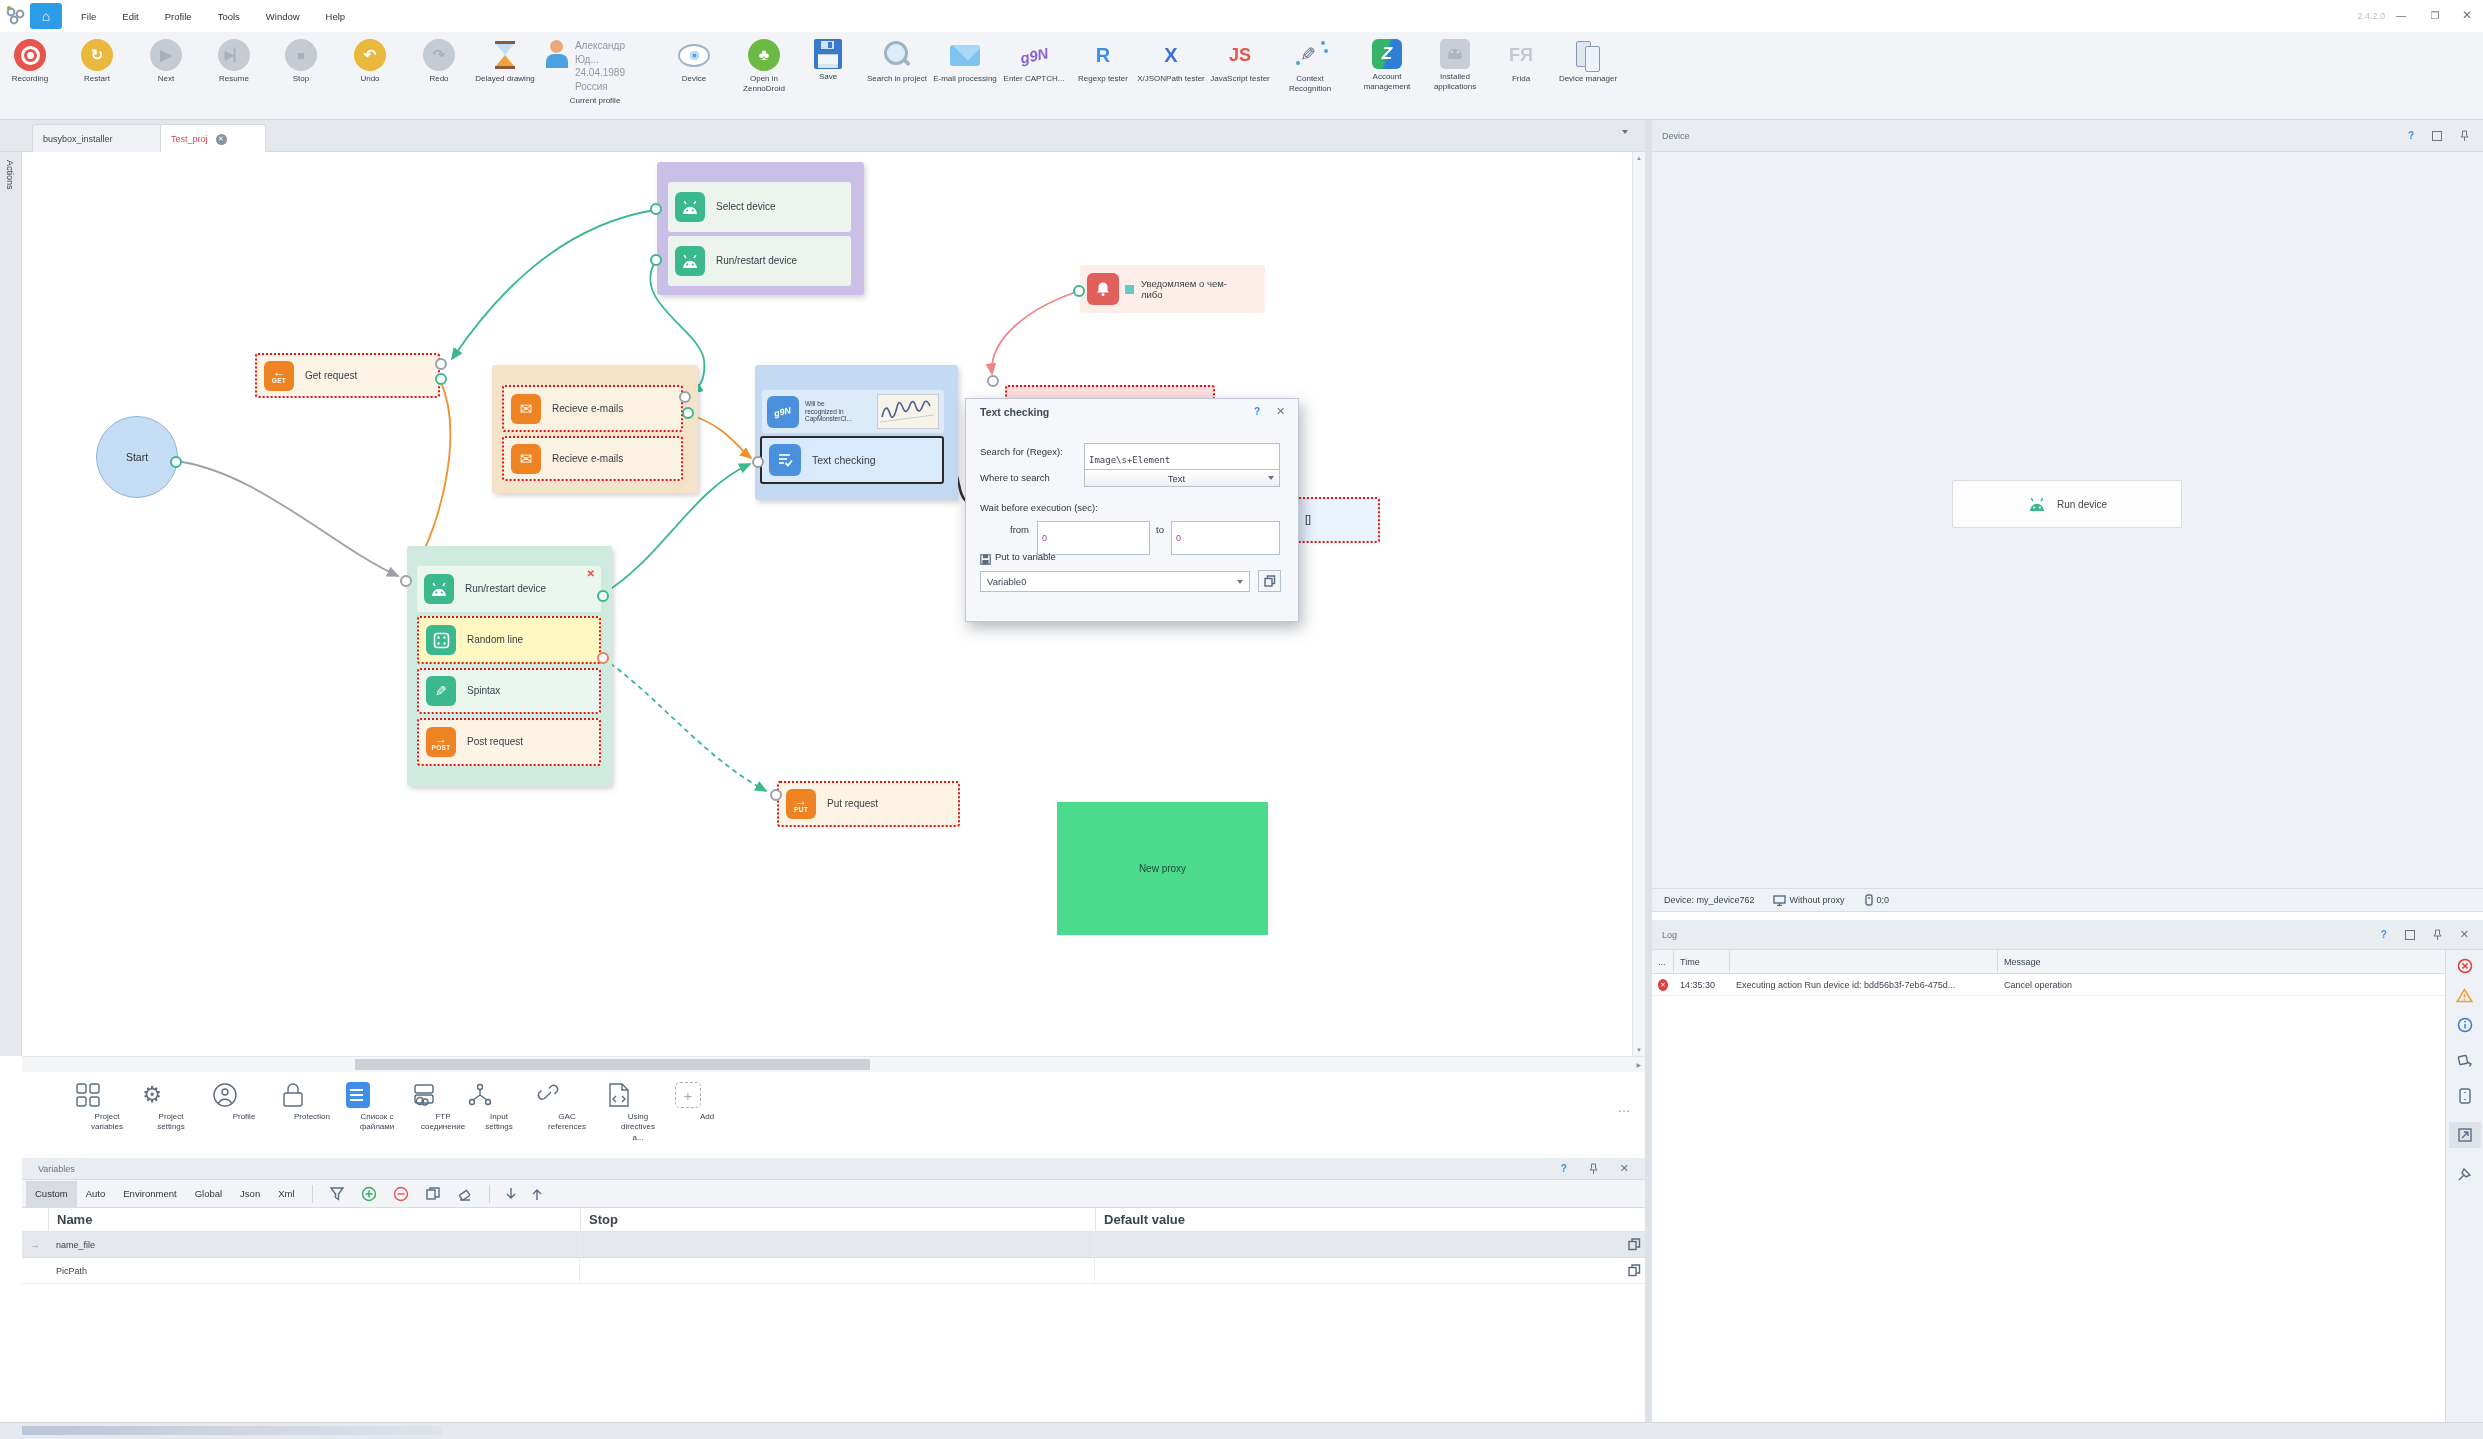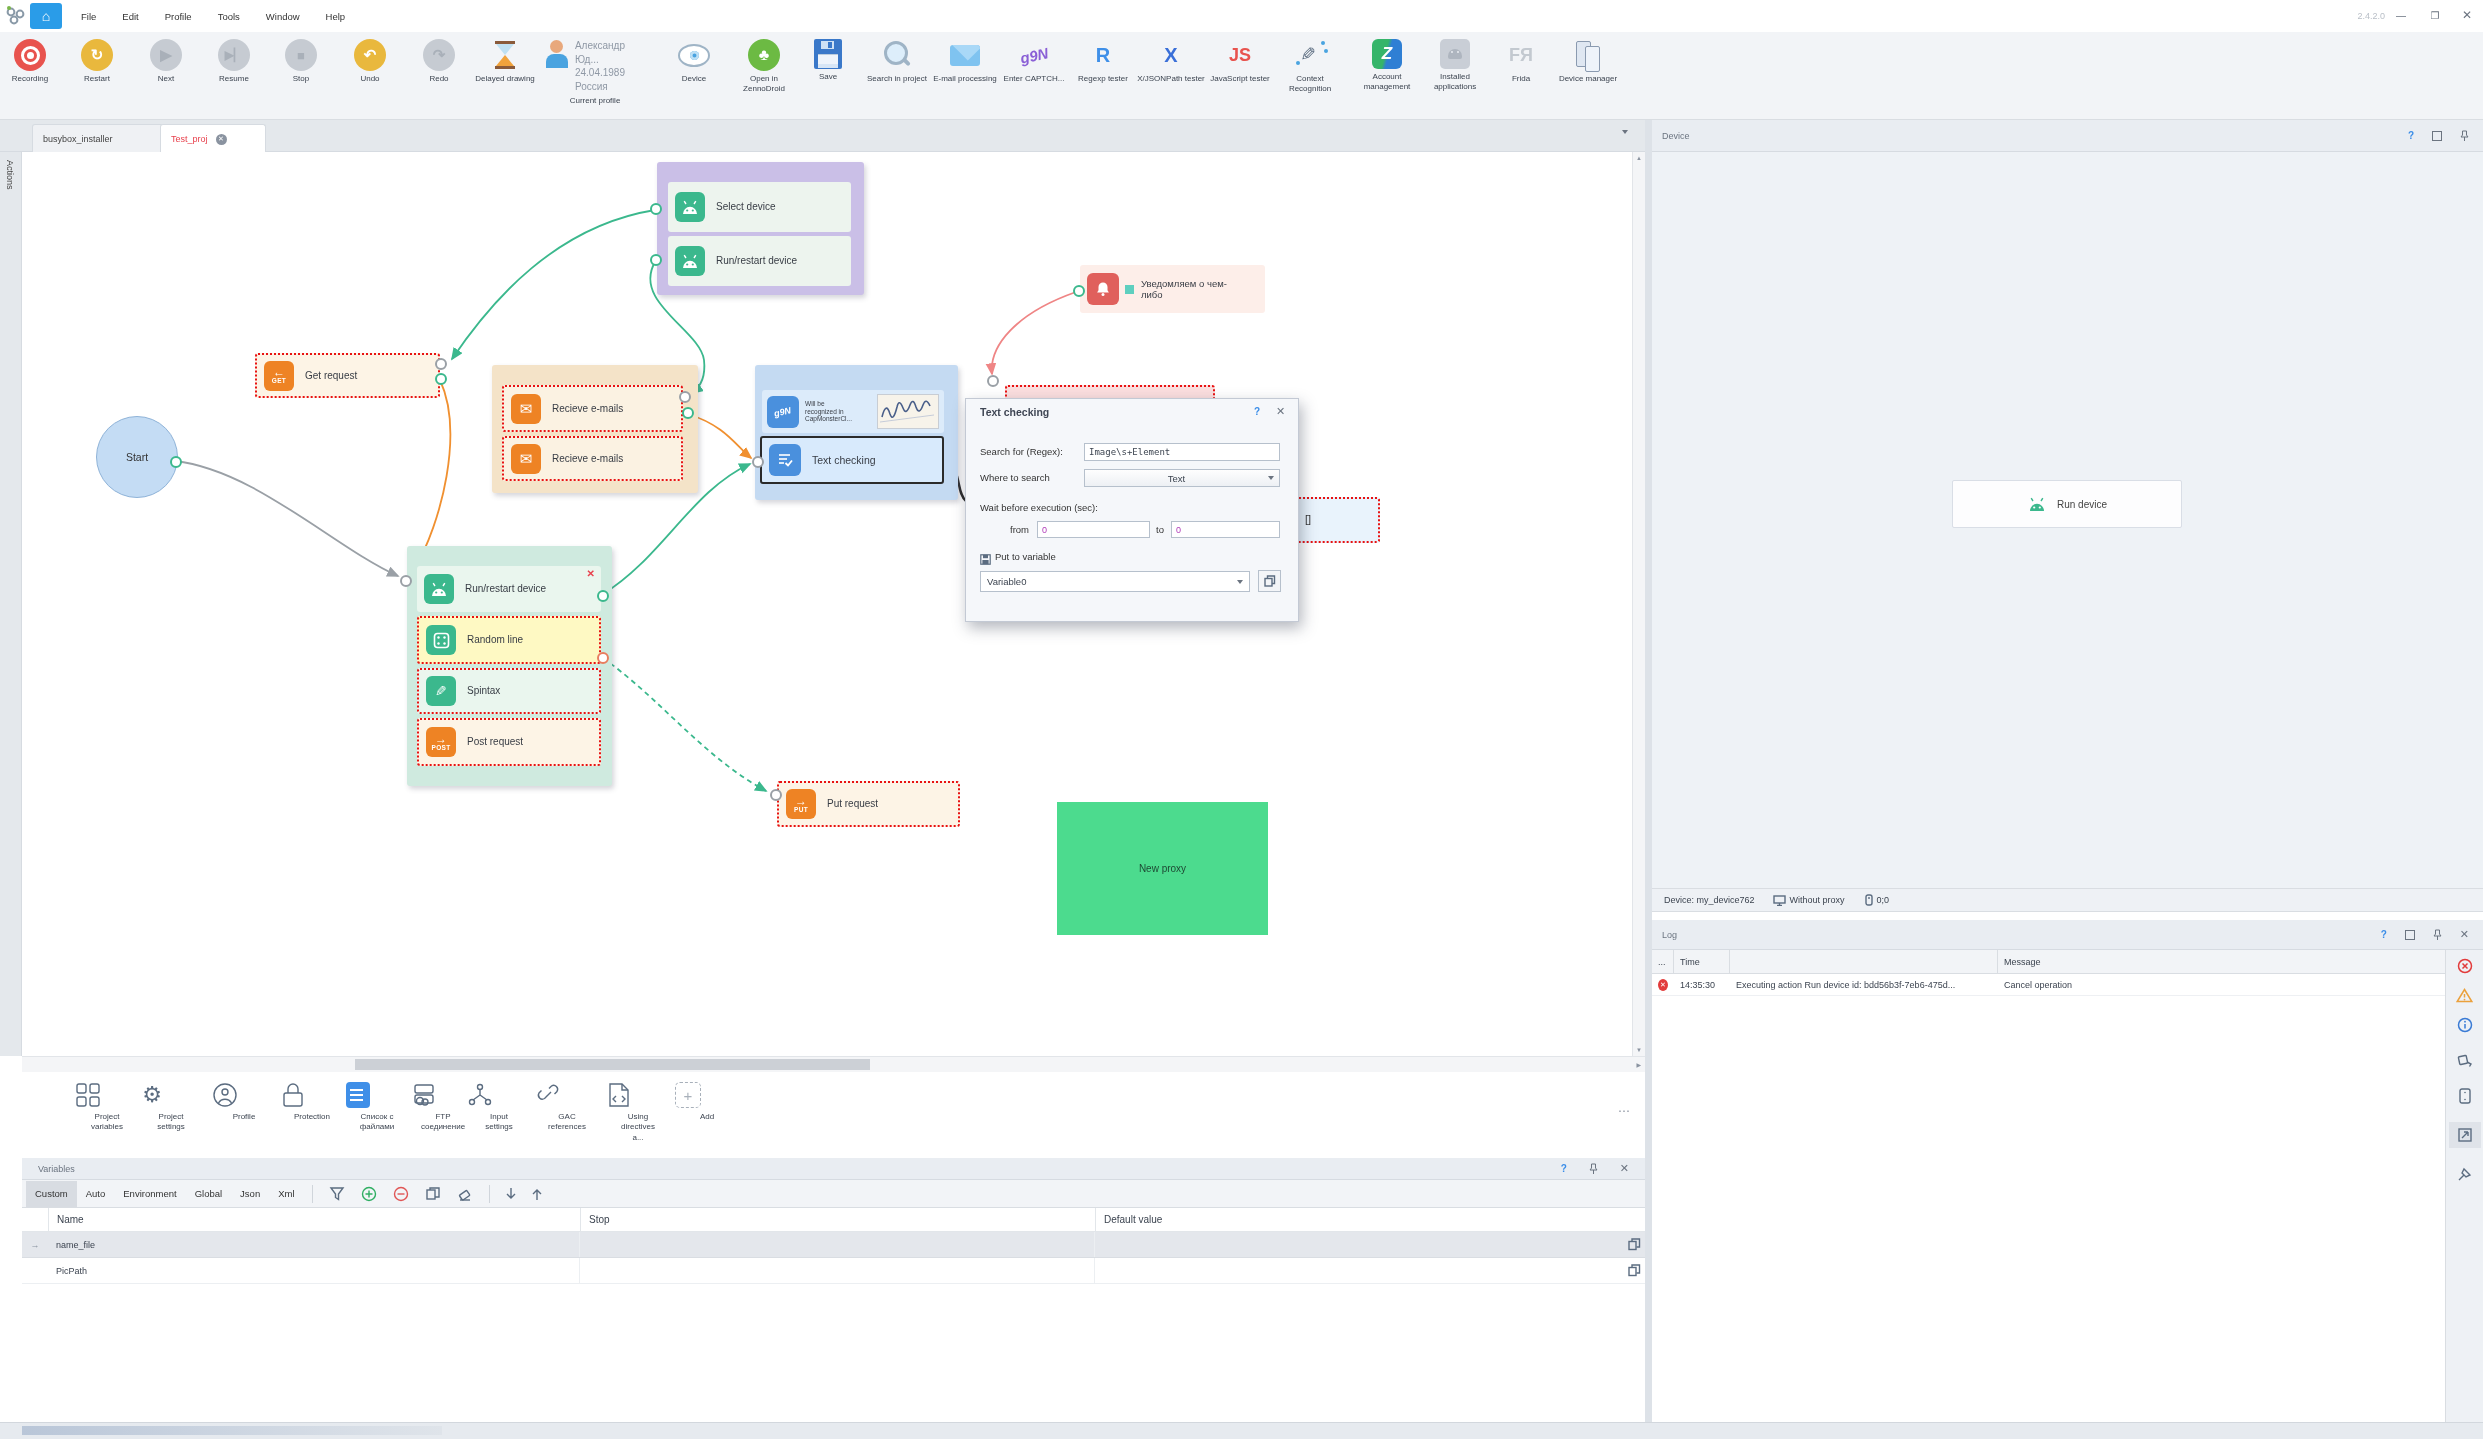--- a/index.html
+++ b/index.html
@@ -35,37 +35,37 @@
   .nlabel{margin-left:11px;font-size:10px;color:#383d45;line-height:1.2;}
   .dotted{border:2px dotted #e81212;}
   .httpic{flex-direction:column;display:flex;align-items:center;justify-content:center;line-height:1;}
   .httpic .arr{font-size:12px;font-weight:bold;}
   .httpic .verb{font-size:6.5px;font-weight:bold;letter-spacing:.3px;}
   .conn{position:absolute;width:8px;height:8px;border-radius:50%;background:#fff;border:2px solid #3bb88d;z-index:4;box-sizing:content-box;}
   
   #dialog{left:965px;top:398px;width:332px;height:222px;background:#f5f7fa;border:1px solid #c3c9d4;
           box-shadow:3px 6px 14px rgba(40,50,70,.35);z-index:6;}
   #dialog .dlabel{position:absolute;font-size:9.5px;color:#333;}
-  .dinput{position:absolute;background:#fff;border:1px solid #b6c0cc;font-size:9px;display:flex;align-items:center;padding:0 4px;box-sizing:border-box;}
+  .dinput{position:absolute;background:#fff;border:1px solid #b6c0cc;font-size:9px;display:flex;align-items:center;padding:16px 4px;box-sizing:border-box;}
   .ddrop{position:absolute;background:linear-gradient(#fefefe,#edf0f4);border:1px solid #b6c0cc;font-size:9.5px;display:flex;align-items:center;box-sizing:border-box;}
   .caret{width:0;height:0;border-left:3.5px solid transparent;border-right:3.5px solid transparent;border-top:4px solid #6b7480;}
   
   .pane-h{position:absolute;background:#e9edf2;border-bottom:1px solid #d6dbe1;box-sizing:border-box;
           display:flex;align-items:center;font-size:9px;color:#6b7480;}
   .hicons{margin-left:auto;display:flex;align-items:center;gap:18px;padding-right:14px;}
   .qmark{color:#3a8de8;font-weight:bold;font-size:10px;}
   .sqico{width:8px;height:8px;border:1px solid #6b7480;display:inline-block;}
   
   .logcell{font-size:9px;color:#3c4450;display:flex;align-items:center;padding:0 6px;box-sizing:border-box;overflow:hidden;white-space:nowrap;}
   
   .bbtn{position:absolute;top:10px;width:66px;display:flex;flex-direction:column;align-items:center;}
   .blbl{margin-top:4px;font-size:8px;color:#3c4450;text-align:center;line-height:1.3;margin-left:38px;}
   
   .vtab{height:26px;display:flex;align-items:center;padding:0 9px;font-size:9.5px;color:#333;}
-  .vhead{font-size:10px;color:#3c4450;display:flex;align-items:center;padding:0 8px;box-sizing:border-box;border-right:1px solid #e2e6ea;}
+  .vhead{font-size:13px;color:#3c4450;display:flex;align-items:center;padding:0 8px;box-sizing:border-box;border-right:1px solid #e2e6ea;font-weight:bold;}
   .vcell{font-size:9px;color:#3c4450;display:flex;align-items:center;padding:0 8px;box-sizing:border-box;border-right:1px solid #eceff2;}
   .mini{stroke:#5b6c80;fill:none;stroke-width:1.4;}
 </style>
 </head>
 <body>
 
 <div id="root">
 
   <div class="abs" id="menubar">
     <svg class="abs" style="left:5px;top:5px" width="22" height="22" viewBox="0 0 22 22">

